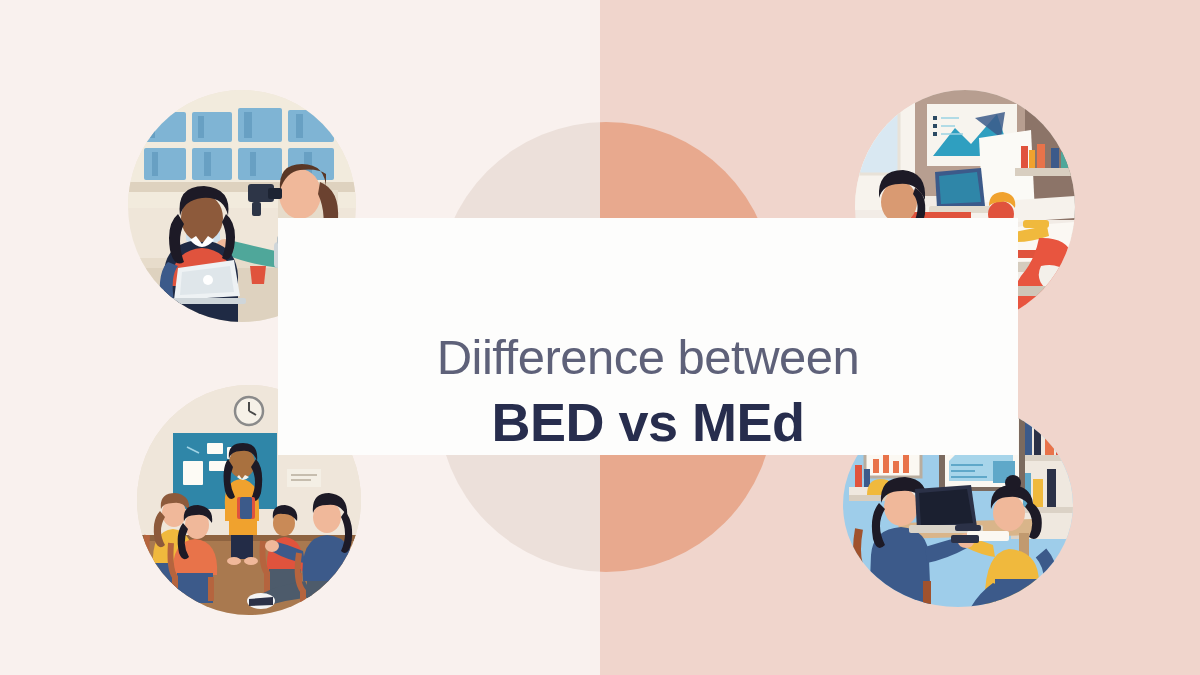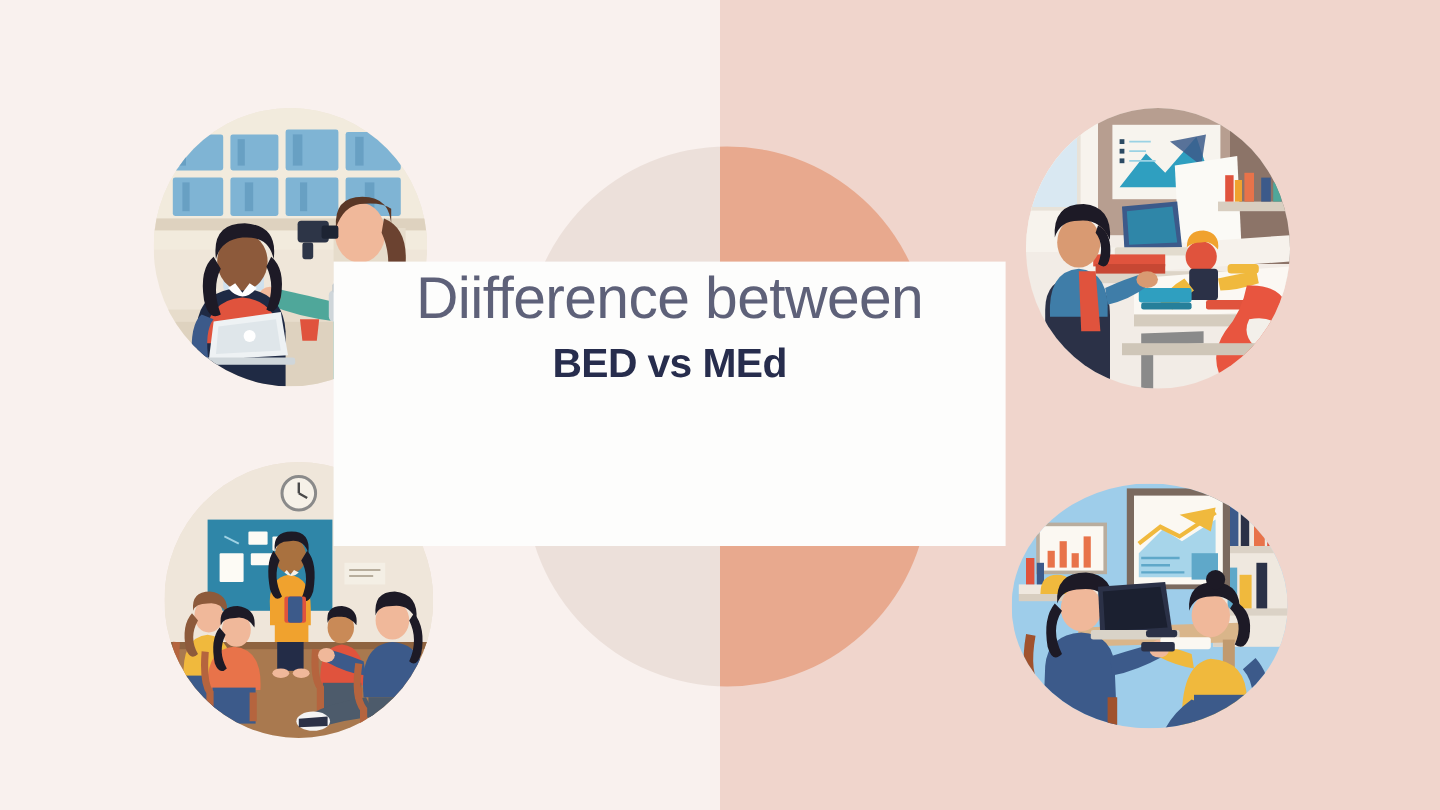--- a/index.html
+++ b/index.html
@@ -48,40 +48,40 @@
     border-radius: 50%;
     overflow: hidden;
   }
   .circle svg { display: block; width: 100%; height: 100%; }
 
   
   .title-card {
     position: absolute;
     left: 278px;
     top: 218px;
-    width: 560px;
+    width: 740px;
     height: 237px;
     background: #fdfdfc;
     display: flex;
     flex-direction: column;
     align-items: center;
-    justify-content: flex-start;
+    justify-content: flex-end;
     box-sizing: border-box;
     padding-top: 4px;
   }
   .title-line1 {
     font-size: 49px;
     font-weight: 400;
     color: #5e6179;
     line-height: 1.12;
     letter-spacing: -0.5px;
     white-space: nowrap;
   }
   .title-line2, .title-line3 {
-    font-size: 34px;
+    font-size: 54px;
     font-weight: 700;
     color: #272d4d;
     line-height: 1.18;
     letter-spacing: -0.5px;
     white-space: nowrap;
   }
   .title-line2 { margin-top: 6px; }
 </style>
 </head>
 <body>

